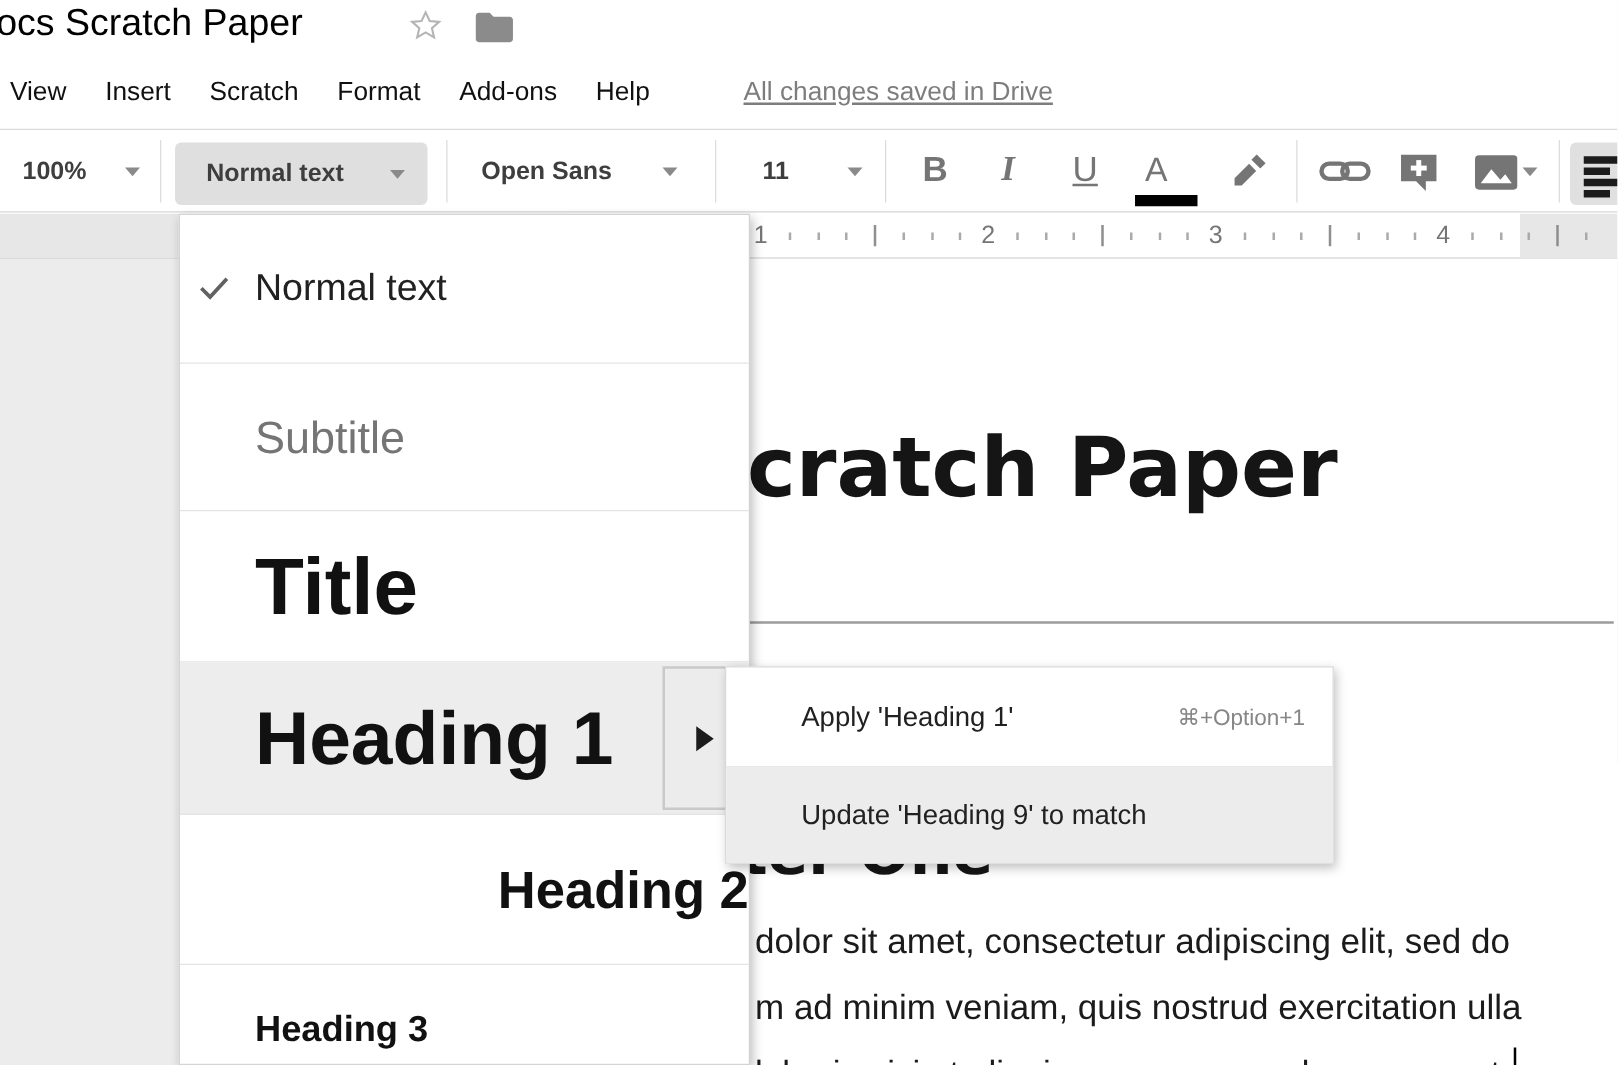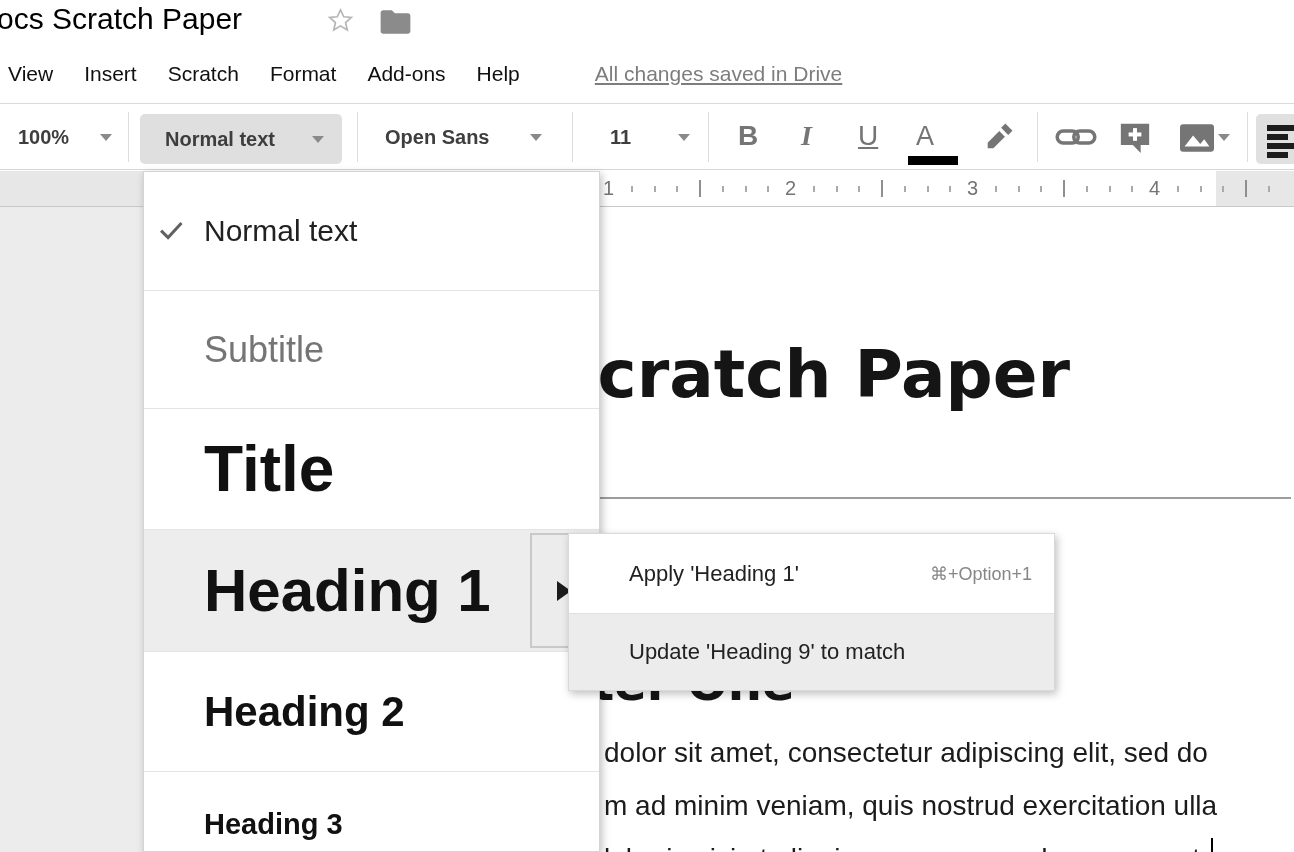--- a/index.html
+++ b/index.html
@@ -63,30 +63,30 @@
   .style-menu{position:absolute;left:143px;top:171px;width:457px;height:681px;background:#fff;
               border:1px solid #d4d4d4;box-sizing:border-box;z-index:10;
               box-shadow:2px 3px 8px rgba(0,0,0,.25);}
   .menu-row{position:relative;display:flex;align-items:center;padding-left:60px;
             border-bottom:1px solid #e4e4e4;box-sizing:border-box;cursor:default;}
   .menu-row:last-child{border-bottom:none;}
   .row-normal{height:119px;font-size:30px;}
   .row-title{height:121px;font-size:64px;font-weight:700;color:#111;}
   .row-subtitle{height:118px;font-size:36px;color:#757575;}
   .row-h1{height:122px;font-size:60px;font-weight:700;color:#111;background:#ededed;}
-  .row-h2{height:120px;font-size:42px;font-weight:700;color:#111;}
+  .row-h2{height:120px;font-size:42px;font-weight:700;color:#111;justify-content:flex-end;}
   .row-h3{height:130px;font-size:29px;font-weight:700;color:#111;align-items:flex-start;padding-top:36px;}
   .check{position:absolute;left:13px;top:44px;width:28px;height:28px;}
   .sub-arrow-box{position:absolute;left:386px;top:3px;width:67px;height:115px;background:#ececec;
                  border:2px solid #c9c9c9;box-sizing:border-box;display:flex;align-items:center;justify-content:center;}
   .tri-right{width:0;height:0;border-top:10px solid transparent;border-bottom:10px solid transparent;
              border-left:14px solid #1c1c1c;}
 
   
-  .submenu{position:absolute;left:568px;top:533px;width:487px;background:#fff;z-index:11;
+  .submenu{position:absolute;left:580px;top:533px;width:487px;background:#fff;z-index:11;
            border:1px solid #d9d9d9;box-sizing:border-box;box-shadow:2px 3px 8px rgba(0,0,0,.25);}
   .sub-item{display:flex;align-items:center;padding:0 22px 0 60px;font-size:22px;color:#212121;cursor:default;}
   .sub-item1{height:79px;border-bottom:1px solid #e0e0e0;}
   .sub-item2{height:76px;background:#ececec;}
   .shortcut{margin-left:auto;color:#868686;font-size:18px;}
 </style>
 </head>
 <body>
 
 <div class="screen">

